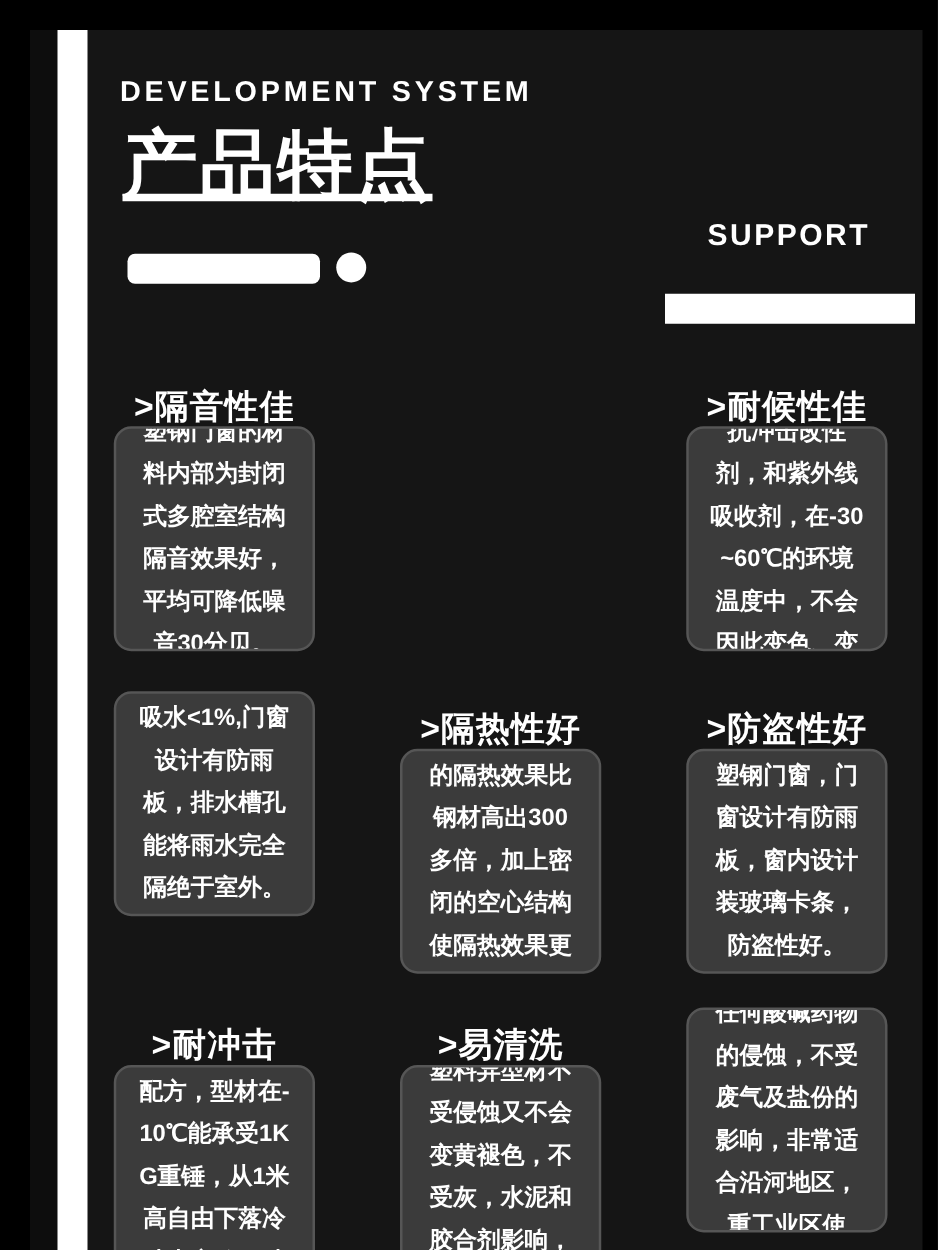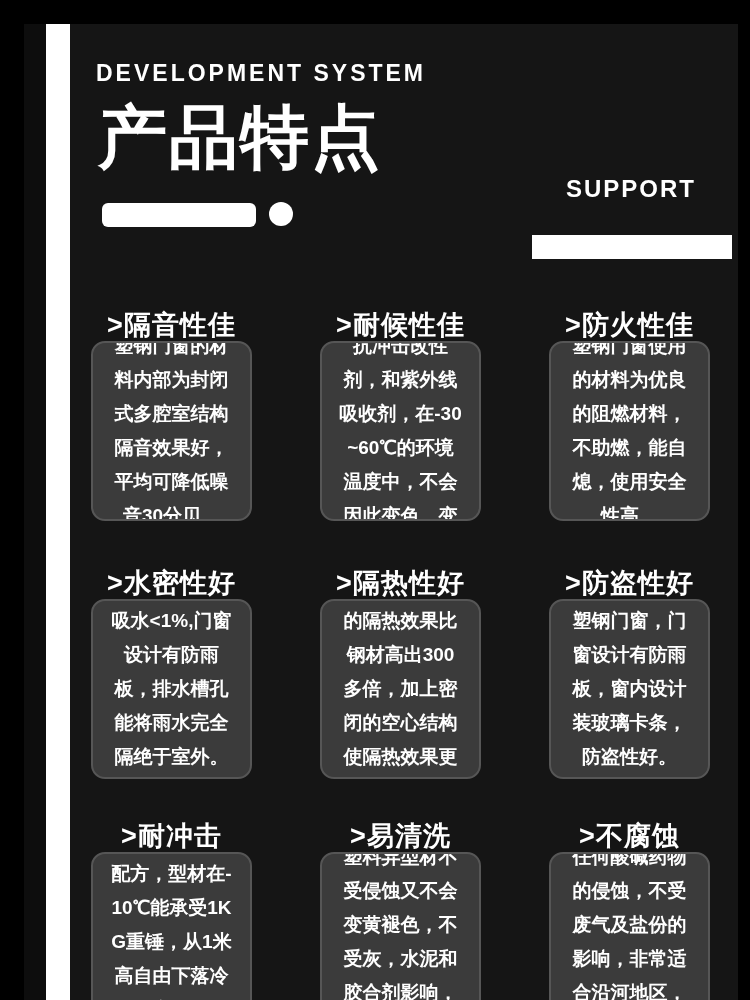--- a/index.html
+++ b/index.html
@@ -17,21 +17,21 @@
   .stripe-right { left:721px; width:5px; }
   .bottom-line { position:absolute; left:30px; top:991px; width:720px; height:5px; background:var(--fg,#fff); }
 
   .eyebrow {
     position:absolute; left:60px; top:24px;
     font-size:23px; font-weight:bold; letter-spacing:3px; white-space:nowrap;
   }
   .big-title {
     position:absolute; left:62px; top:56px;
     font-family:"DejaVu Serif", serif;
-    font-size:69px; font-weight:bold; letter-spacing:2px; white-space:nowrap;
+    font-size:60px; font-weight:bold; letter-spacing:2px; white-space:nowrap;text-decoration:underline;
   }
   .deco-bar {
     position:absolute; left:78px; top:179px; width:154px; height:11px;
     border-radius:6px; background:var(--fg,#fff);
   }
   .deco-dot {
     position:absolute; left:245px; top:178px; width:13px; height:13px;
     border-radius:50%; background:var(--fg,#fff);
   }
   .support {
@@ -92,31 +92,24 @@
       <div class="feature-card">
         <div class="feature-body">塑钢门窗的材料内部为封闭式多腔室结构隔音效果好，平均可降低噪音30分贝。</div>
       </div>
     </div>
     <div class="feature-cell">
       <div class="feature-title">&gt;耐候性佳</div>
       <div class="feature-card">
         <div class="feature-body">原材料中加有抗冲击改性剂，和紫外线吸收剂，在-30~60℃的环境温度中，不会因此变色、变质、老化</div>
       </div>
     </div>
-    <div class="feature-cell">
-      <div class="feature-title">&gt;防火性佳</div>
-      <div class="feature-card">
-        <div class="feature-body">塑钢门窗使用的材料为优良的阻燃材料，不助燃，能自熄，使用安全性高。</div>
-      </div>
-    </div>
   </div>
 
   <div class="feature-row row-2">
     <div class="feature-cell">
-      <div class="feature-title">&gt;水密性好</div>
       <div class="feature-card">
         <div class="feature-body">吸水&lt;1%,门窗设计有防雨板，排水槽孔能将雨水完全隔绝于室外。</div>
       </div>
     </div>
     <div class="feature-cell">
       <div class="feature-title">&gt;隔热性好</div>
       <div class="feature-card">
         <div class="feature-body">塑钢门窗材料的隔热效果比钢材高出300多倍，加上密闭的空心结构使隔热效果更佳</div>
       </div>
     </div>
@@ -135,20 +128,19 @@
         <div class="feature-body">使用特殊耐击配方，型材在-10℃能承受1KG重锤，从1米高自由下落冷冲击实验不破裂。</div>
       </div>
     </div>
     <div class="feature-cell">
       <div class="feature-title">&gt;易清洗</div>
       <div class="feature-card">
         <div class="feature-body">塑料异型材不受侵蚀又不会变黄褪色，不受灰，水泥和胶合剂影响，几乎不必保养</div>
       </div>
     </div>
     <div class="feature-cell">
-      <div class="feature-title">&gt;不腐蚀</div>
       <div class="feature-card">
         <div class="feature-body">塑料门窗不受任何酸碱药物的侵蚀，不受废气及盐份的影响，非常适合沿河地区，重工业区使用。</div>
       </div>
     </div>
   </div>
 
 </div>
 
 </body></html>

